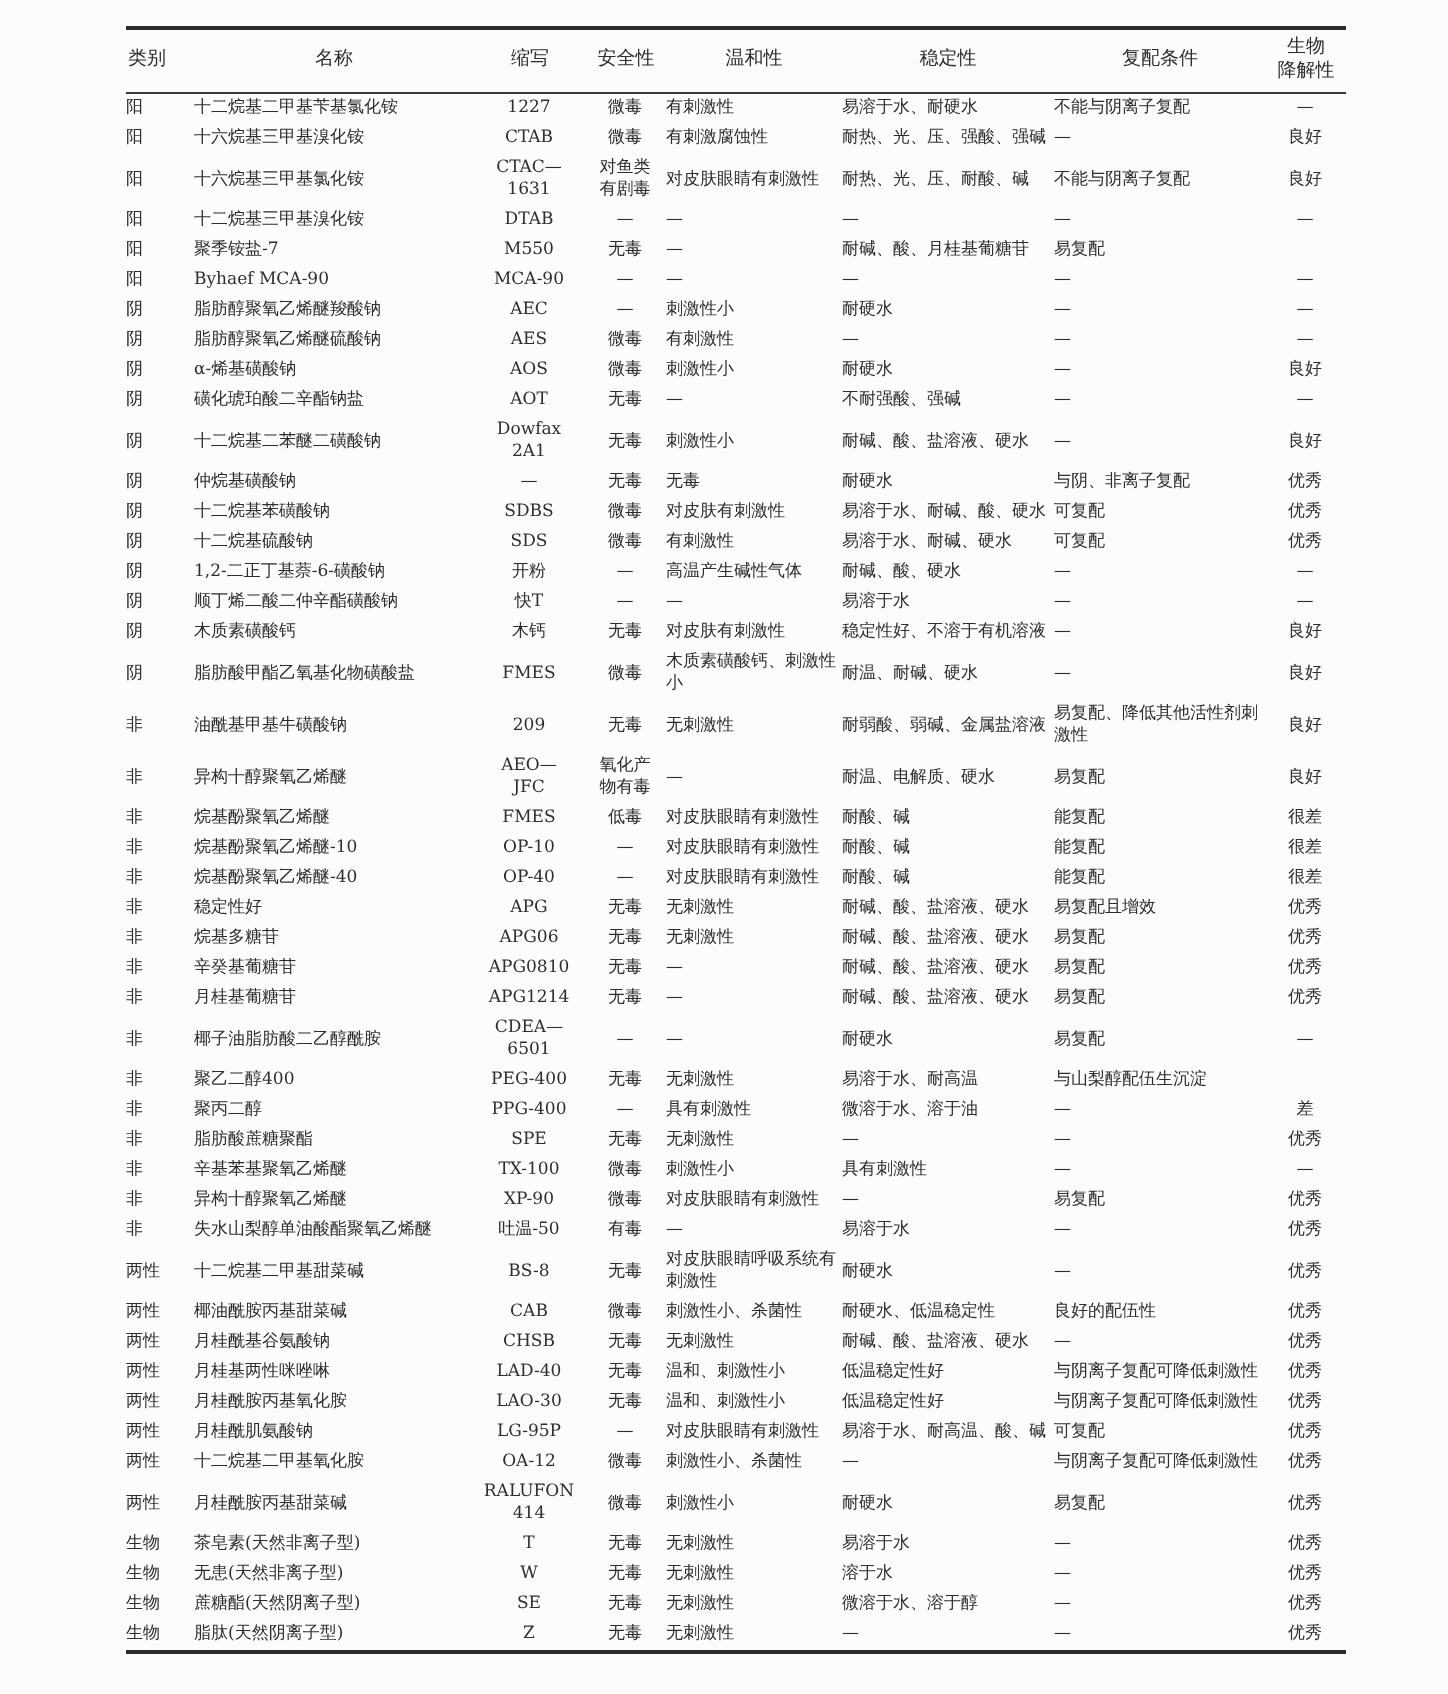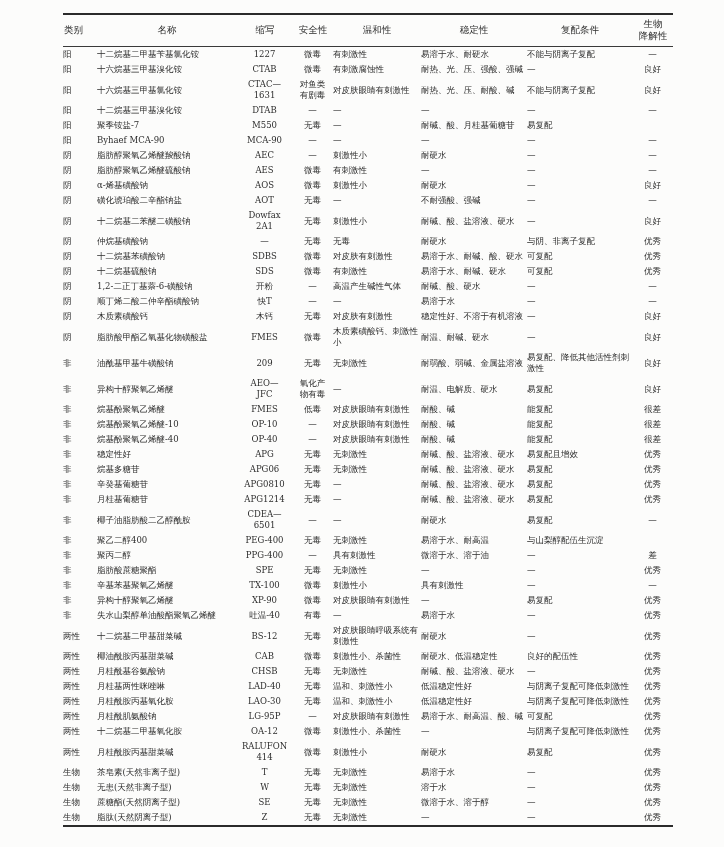--- a/index.html
+++ b/index.html
@@ -408,31 +408,31 @@
           <td class="ac">XP-90</td>
           <td class="ac">微毒</td>
           <td class="al">对皮肤眼睛有刺激性</td>
           <td class="al">—</td>
           <td class="al">易复配</td>
           <td class="ac">优秀</td>
         </tr>
         <tr>
           <td class="al">非</td>
           <td class="al">失水山梨醇单油酸酯聚氧乙烯醚</td>
-          <td class="ac">吐温-40</td>
+          <td class="ac">吐温-50</td>
           <td class="ac">有毒</td>
           <td class="al">—</td>
           <td class="al">易溶于水</td>
           <td class="al">—</td>
           <td class="ac">优秀</td>
         </tr>
         <tr>
           <td class="al">两性</td>
           <td class="al">十二烷基二甲基甜菜碱</td>
-          <td class="ac">BS-12</td>
+          <td class="ac">BS-8</td>
           <td class="ac">无毒</td>
           <td class="al">对皮肤眼睛呼吸系统有刺激性</td>
           <td class="al">耐硬水</td>
           <td class="al">—</td>
           <td class="ac">优秀</td>
         </tr>
         <tr>
           <td class="al">两性</td>
           <td class="al">椰油酰胺丙基甜菜碱</td>
           <td class="ac">CAB</td>

